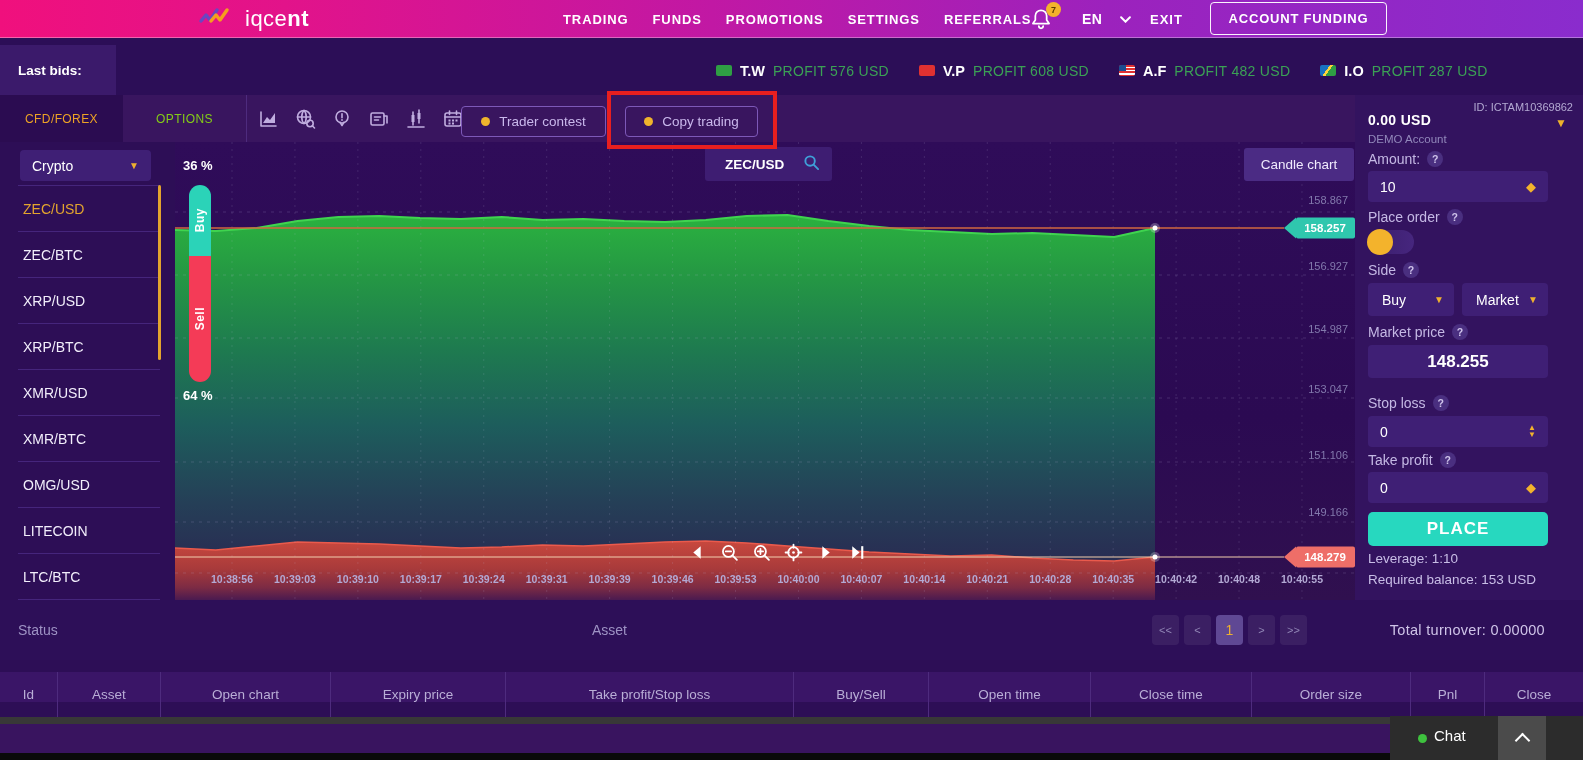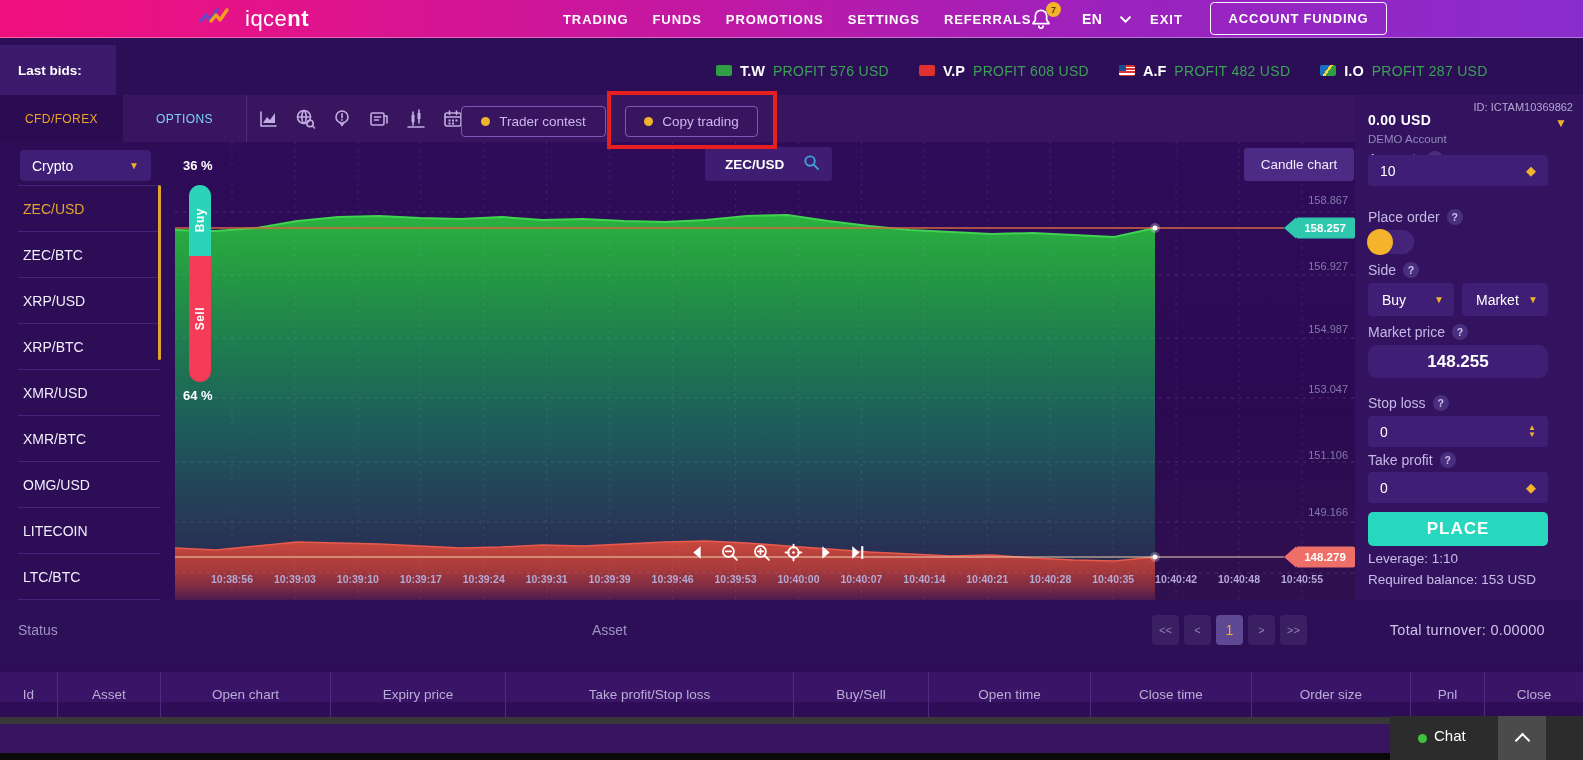--- a/index.html
+++ b/index.html
@@ -107,21 +107,21 @@
     display:inline-flex; align-items:center; justify-content:center; cursor:pointer; }
   .p-input { position:absolute; left:13px; width:180px; height:31px; background:#3f1f75; border-radius:4px;
     display:flex; align-items:center; justify-content:space-between; padding:0 12px; font-size:14px; cursor:text; }
   .diamond { color:#f3b32c; font-size:13px; line-height:1; }
   .diamond-split { display:flex; flex-direction:column; color:#f3b32c; font-size:8px; line-height:0.85; }
   .toggle { position:absolute; left:13px; top:135px; width:46px; height:24px; border-radius:12px;
     background:linear-gradient(90deg,#3a1d6c,#46267e); cursor:pointer; }
   .knob { position:absolute; left:-1px; top:-1px; width:26px; height:26px; border-radius:50%; background:#f3b32c; }
   .dd { position:absolute; height:33px; background:#3f1f75; border-radius:4px; display:flex; align-items:center;
     justify-content:space-between; padding:0 10px 0 14px; font-size:14px; cursor:pointer; }
-  .mp-box { position:absolute; left:13px; top:250px; width:180px; height:33px; background:#3f1f75; border-radius:9px;
+  .mp-box { position:absolute; left:13px; top:250px; width:180px; height:33px; background:#3f1f75; border-radius:4px;
     display:flex; align-items:center; justify-content:center; font-size:17px; font-weight:bold; }
   .place-btn { position:absolute; left:13px; top:417px; width:180px; height:34px; background:#27d8bf; border-radius:5px;
     display:flex; align-items:center; justify-content:center; font-size:17px; font-weight:bold; letter-spacing:1px; cursor:pointer; }
   .p-note { position:absolute; left:13px; font-size:13.5px; color:#c8bde6; }
 
   
   .statusbar { position:absolute; left:0; top:600px; width:1583px; height:60px; background:#2d0f58; }
   .sb-label { position:absolute; top:0; height:60px; display:flex; align-items:center; font-size:14px; color:#9e93c4; }
   .pagination { position:absolute; left:1152px; top:15px; display:flex; gap:5px; }
   .page-btn { width:27px; height:30px; border-radius:4px; background:rgba(255,255,255,0.07); color:#9186b5;
@@ -269,21 +269,21 @@
     </div>
     <div class="pill-btn" style="left:625px; width:133px;">
       <span class="yellow-dot"></span>
       <span>Copy trading</span>
     </div>
     <div class="cur-toggle">
       <span class="cur-cell cur-left">$</span>
       <span class="cur-cell cur-right">C</span>
     </div>
   <div class="tab" style="left: 0px; width: 123px; background: rgb(43, 12, 81); color: rgb(237, 163, 37);">CFD/FOREX</div>
-      <div class="tab" style="left: 123px; width: 124px; background: transparent; color: #7dd3fc; border-right: 1px solid rgb(78, 43, 126);">OPTIONS</div>
+      <div class="tab" style="left: 123px; width: 124px; background: transparent; color: #84cc16; border-right: 1px solid rgb(78, 43, 126);">OPTIONS</div>
     </div>
 
   <div class="annotation-box"></div>
 
   <div class="sidebar">
     <div class="crypto-dd">
       <span>Crypto</span>
       <span class="caret">▼</span>
     </div>
     <div class="asset-list">
@@ -451,21 +451,21 @@
   <div class="panel">
     <div class="panel-id">ID: ICTAM10369862</div>
     <div class="balance">0.00 USD</div>
     <div class="balance-caret">▼</div>
     <div class="acct-type">DEMO Account</div>
 
     <div class="p-label" style="top:56px;">
       <span>Amount:</span>
       <span class="qbadge">?</span>
     </div>
-    <div class="p-input" style="top:60px;">
+    <div class="p-input" style="top:76px;">
       <span>10</span>
       <span class="diamond">◆</span>
     </div>
 
     <div class="p-label" style="top:114px;">
       <span>Place order</span>
       <span class="qbadge">?</span>
     </div>
     <div class="toggle">
         <span class="knob"></span>

